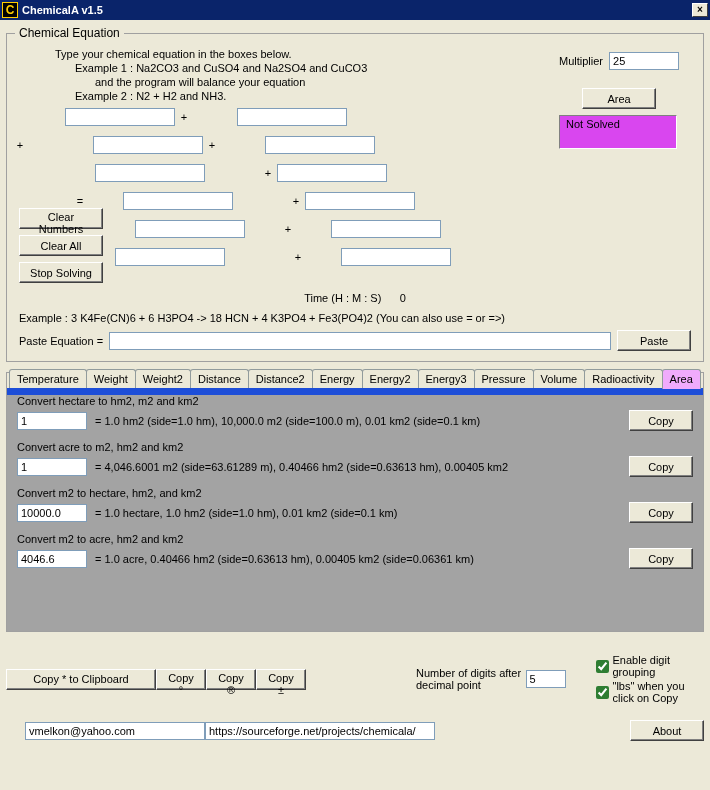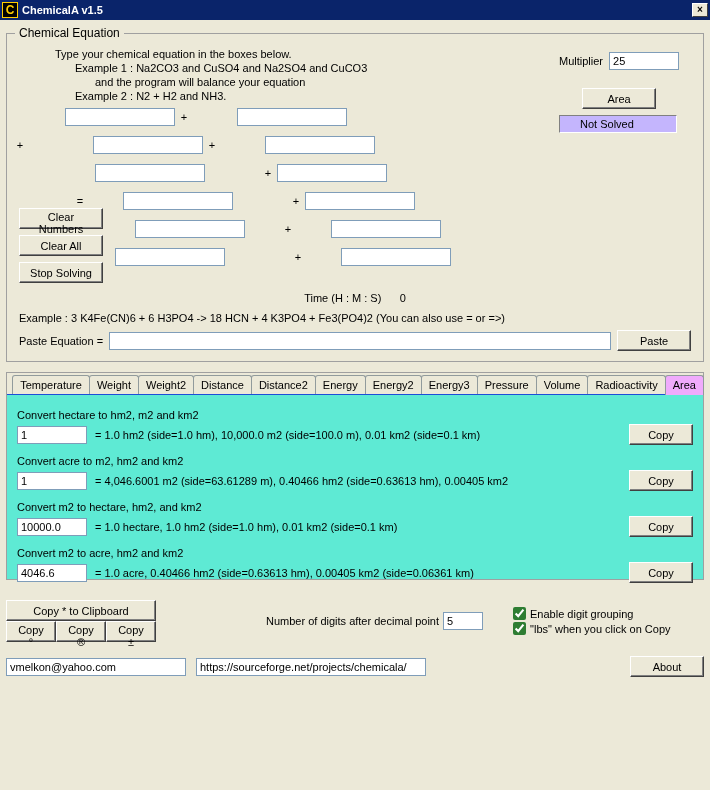--- a/index.html
+++ b/index.html
@@ -84,23 +84,23 @@
   border-left-color: #fff;
   box-shadow: inset -1px -1px 0 #808080, inset 1px 1px 0 #ece9d8;
   padding: 2px 8px;
   height: 21px;
   cursor: default;
 }
 .status-box {
   border: 1px solid #808080;
   border-right-color: #fff;
   border-bottom-color: #fff;
-  padding: 2px 20px;
-  height: 18px;
-  background: #c4b5fd;
+  padding: 2px 6px;
+  height: 34px;
+  background: #d946ef;
   width: 118px;
 }
 .eq-grid {
   position: relative;
   height: 180px;
   margin-top: 6px;
 }
 .feld { width: 110px; }
 .eq-row { position: absolute; display: flex; align-items: center; gap: 4px; }
 .plus { width: 10px; text-align: center; }
@@ -115,73 +115,73 @@
 .converter {
   border: 1px solid #a0a0a0;
   margin-top: 10px;
   padding-top: 0;
 }
 .tabs {
   display: flex;
   align-items: flex-end;
   padding-left: 2px;
   height: 22px;
-  border-bottom: 1px solid #1d4ed8;
-  justify-content: flex-end;
+  border-bottom: 7px solid #1d4ed8;
 }
 .tab {
   border: 1px solid #919b9c;
   border-bottom: none;
   background: #ece9d8;
   padding: 3px 7px 3px 7px;
   font-size: 11px;
   margin-right: -1px;
   border-radius: 3px 3px 0 0;
   cursor: default;
 }
 .tab.active {
   background: #f0abfc;
   position: relative;
   top: 1px;
   padding-bottom: 4px;
   z-index: 2;
 }
 .tab-body {
-  background: #5eead4;
+  background: #a3a3a3;
   border-top: none;
-  padding: 14px 10px 30px 10px;
-  height: 184px;
+  padding: 0 10px 30px 10px;
+  height: 236px;
 }
 .conv-block { margin-bottom: 10px; }
 .conv-title { margin: 0 0 3px 0; }
 .conv-row { display: flex; align-items: center; }
 .conv-row input { width: 70px; margin-right: 8px; }
 .conv-row .result { flex: 1; }
 .conv-row .btn { width: 64px; }
 
 .copy-bar {
   margin-top: 20px;
   display: flex;
   align-items: center;
 }
-.copy-btns { display: flex; flex-direction: column; }
+.copy-btns { display: flex; flex-direction: row; }
 .copy-btns .btn { width: 150px; }
 .copy-btns .row2 { display: flex; }
 .copy-btns .row2 .btn { width: 50px; }
 .dec-sec { display: flex; align-items: center; margin-left: 110px; }
 .dec-sec input { width: 40px; margin-left: 4px; }
 .cbx-sec { margin-left: 30px; }
 .cbx-sec label { display: flex; align-items: center; gap: 4px; margin: 2px 0; }
 .cbx-sec input[type="checkbox"] { accent-color: #2e7d32; }
 
 .footer {
   margin-top: 14px;
   display: flex;
   align-items: center;
-  gap: 10px;
+  gap: 0;
+  margin-left: 19px;
 }
 .footer input:first-child { width: 180px; }
 .footer input:nth-child(2) { width: 230px; }
 .footer .spacer { flex: 1; }
 .footer .btn { width: 74px; }
 </style>
 </head>
 <body>
 
 <div class="titlebar">

